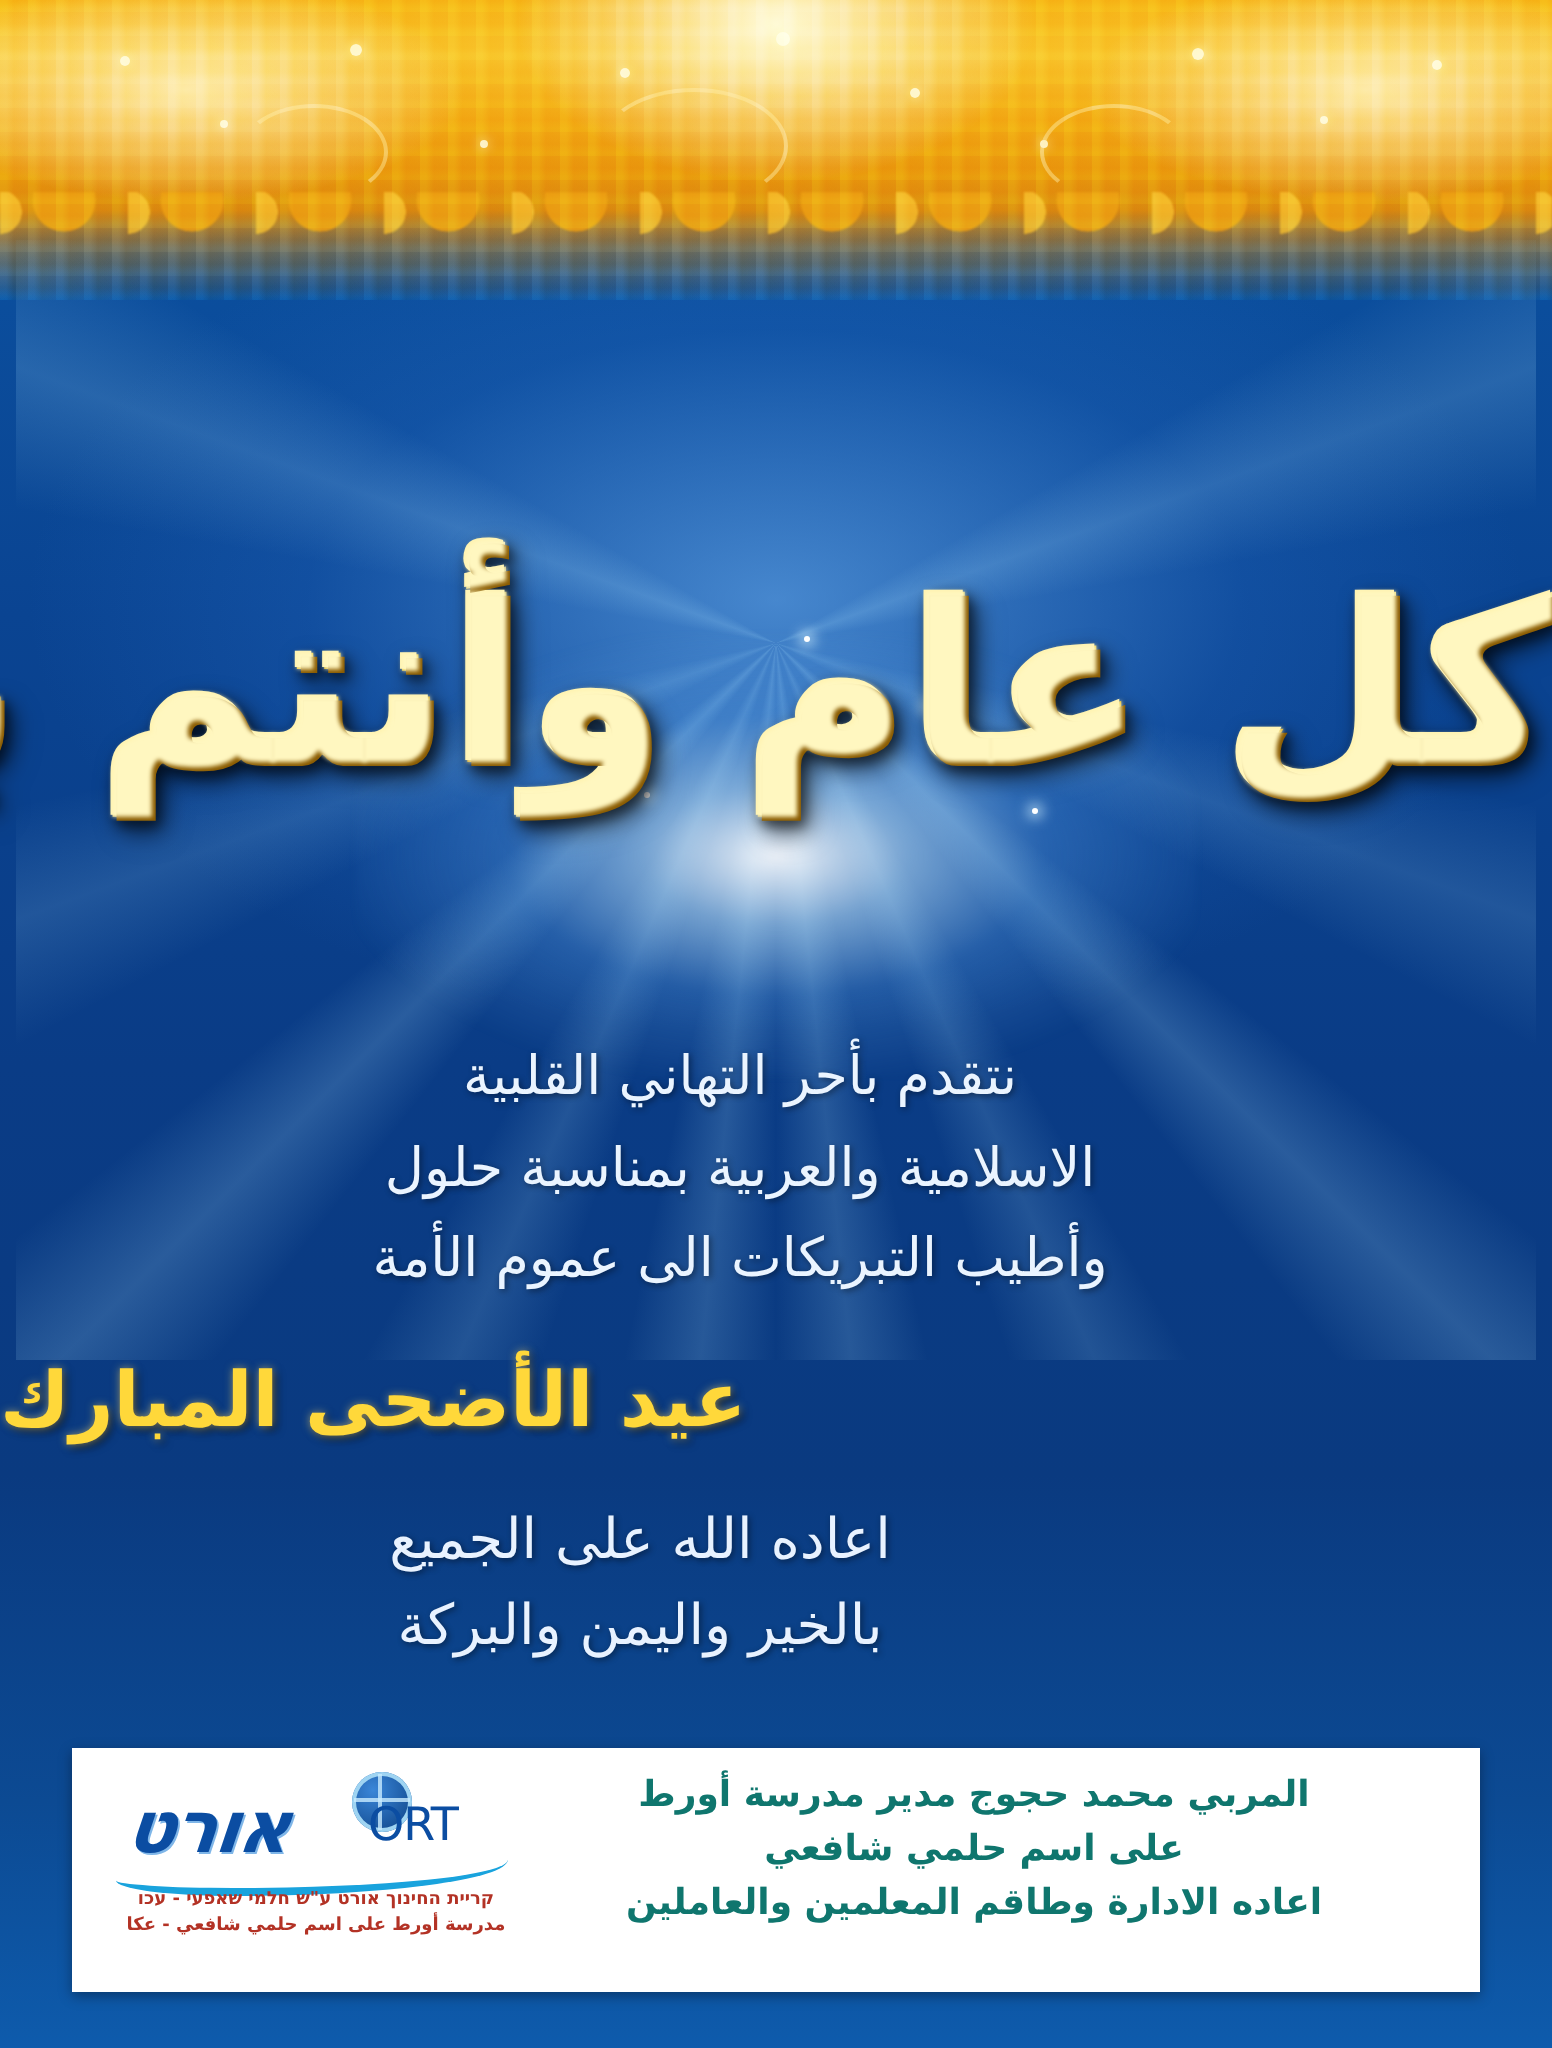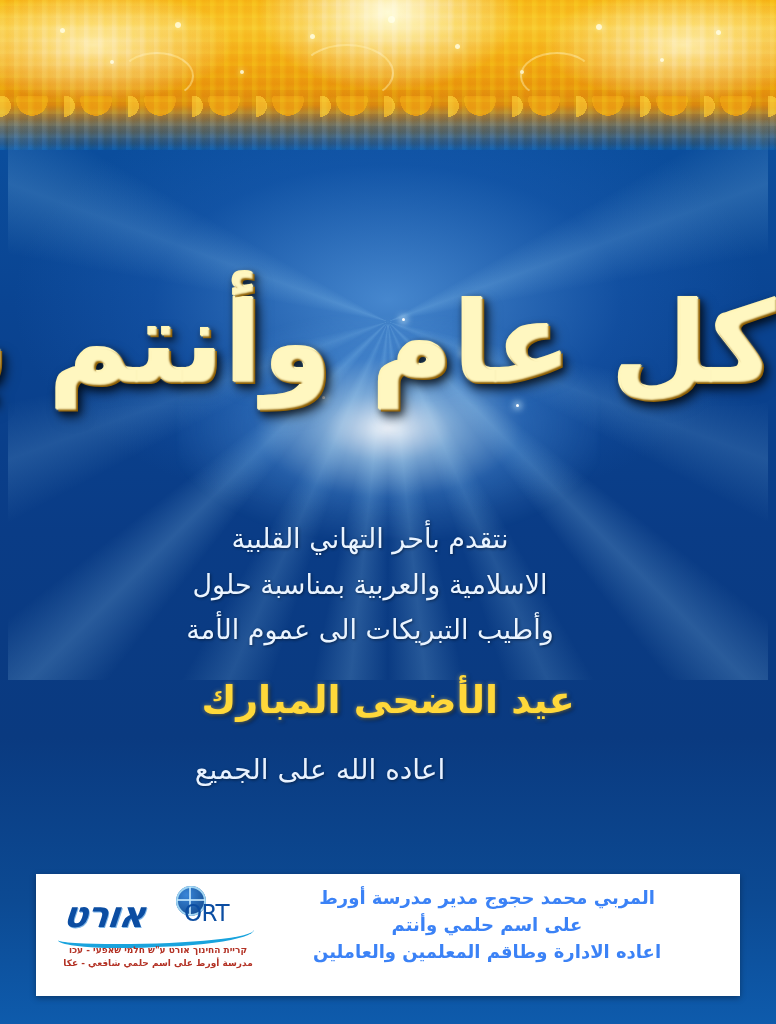--- a/index.html
+++ b/index.html
@@ -120,21 +120,21 @@
     color:#eaf4ff;
     font-size:27px;
     line-height:1.62;
     letter-spacing:0.5px;
     text-shadow:1px 1px 3px rgba(0,0,0,0.45);
   }
   .greeting div{padding:1px 0;}
 
   .eid-line{
     position:absolute;left:0;top:678px;width:776px;
-    text-align:center;direction:rtl;
+    text-align:left;direction:rtl;
     font-size:38px;font-weight:bold;
     color:#ffd83a;
     letter-spacing:1px;
     text-shadow:0 0 4px rgba(255,225,120,0.55), 2px 2px 4px rgba(0,0,0,0.6);
   }
 
   .wish{
     position:absolute;left:0;top:748px;width:640px;
     text-align:center;direction:rtl;
     color:#e8f2ff;
@@ -144,21 +144,21 @@
 
   
   .card{
     position:absolute;left:36px;top:874px;width:704px;height:122px;
     background:#ffffff;
     box-shadow:0 2px 6px rgba(0,0,0,0.35);
   }
   .card-text{
     position:absolute;right:18px;top:10px;width:470px;
     direction:rtl;text-align:center;
-    color:#3b82f6;
+    color:#0f766e;
     font-size:18px;font-weight:bold;line-height:1.5;
   }
   .card-text div{white-space:nowrap;}
 
   
   .logo{
     position:absolute;left:22px;top:14px;width:200px;height:96px;
   }
   .logo-mark{
     position:absolute;left:0;top:4px;width:200px;height:52px;
@@ -237,26 +237,27 @@
   <div class="greeting">
     <div>نتقدم بأحر التهاني القلبية</div>
     <div>الاسلامية والعربية بمناسبة حلول</div>
     <div>وأطيب التبريكات الى عموم الأمة</div>
   </div>
 
   <div class="eid-line">عيد الأضحى المبارك</div>
 
   <div class="wish">
     <div>اعاده الله على الجميع</div>
+    <div>بالخير واليمن والبركة</div>
   </div>
 
   <div class="card">
     <div class="card-text">
       <div>المربي محمد حجوج مدير مدرسة أورط</div>
-      <div>على اسم حلمي وأنتم</div>
+      <div>على اسم حلمي شافعي</div>
       <div>اعاده الادارة وطاقم المعلمين والعاملين</div>
     </div>
 
     <div class="logo">
       <div class="logo-mark">
         <span class="logo-heb">אורט</span>
         <span class="logo-globe"></span>
         <span class="logo-ort">ORT</span>
         <span class="logo-swoosh"></span>
       </div>

